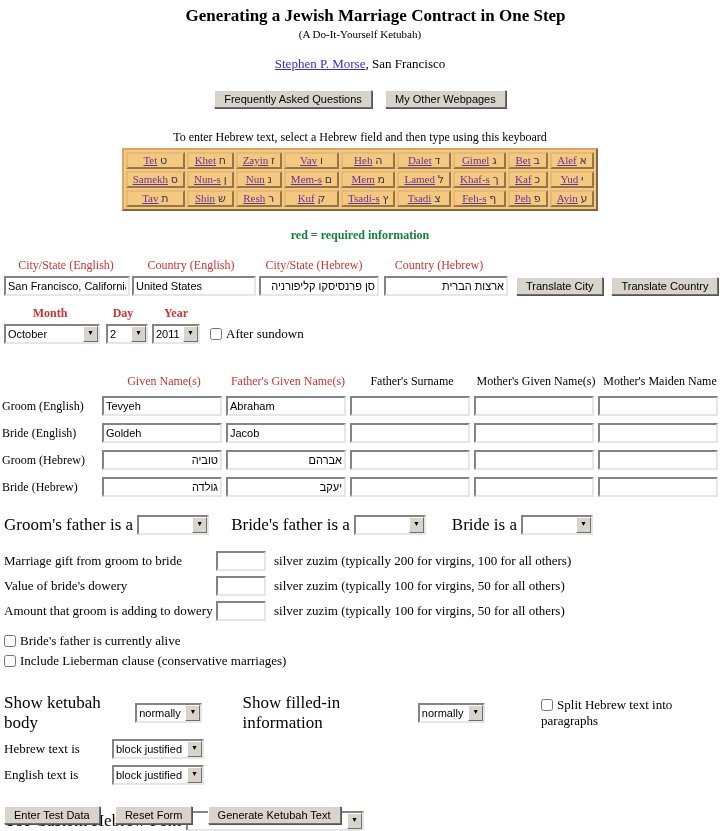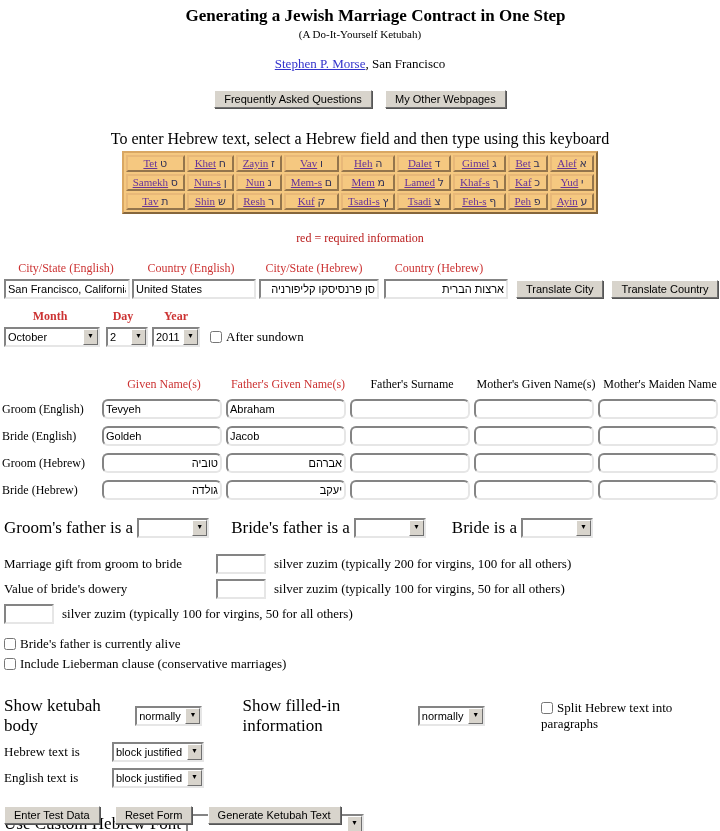--- a/index.html
+++ b/index.html
@@ -4,41 +4,41 @@
 <style>
   html,body{margin:0;padding:0;background:#fff;}
   body{width:720px;height:831px;position:relative;font-family:"Liberation Serif",serif;color:#000;font-size:13px;overflow:hidden;}
   .title{font-size:17px;font-weight:bold;margin:6px 0 2px;text-align:center;padding-left:31px;}
   .subtitle{font-size:11px;text-align:center;}
   .author{margin-top:16px;font-size:13px;text-align:center;}
   a.blue{color:#3333cc;text-decoration:underline;}
   .btn{font-family:"Liberation Sans",sans-serif;font-size:11px;background:#d8d4cc;border:1px solid;border-color:#ffffff #6f6f6f #6f6f6f #ffffff;box-shadow:1px 1px 0 #555;padding:2px 9px;cursor:pointer;color:#000;}
   .btnrow{margin-top:18px;text-align:center;}
   .btnrow .btn{margin:0 5px;}
-  .kb-instr{margin-top:22px;text-align:center;font-size:16px;}
+  .kb-instr{margin-top:22px;text-align:center;font-size:12px;}
   table.kb{margin:3px auto 0;border-collapse:separate;border-spacing:2px;background:#f5c880;border:2px outset #d9a763;}
   table.kb td{border:2px outset #e8b878;padding:0 5px;font-size:11px;text-align:center;white-space:nowrap;}
   .kb a{color:#663399;text-decoration:underline;font-size:11px;}
   .kb .letter{color:#333355;font-family:"DejaVu Sans",sans-serif;font-size:11px;}
-  .rednote{margin-top:17px;text-align:center;font-size:12px;color:#b91c1c;}
+  .rednote{margin-top:17px;text-align:center;font-size:12px;color:#15803d;font-weight:bold;}
   .row{display:flex;align-items:center;margin-left:4px;}
   .loc-labels{margin-top:15px;}
   .loc-labels span{color:#cc3333;font-size:12px;text-align:center;display:inline-block;}
   .fld{background:#fff;border:2px solid;border-color:#848484 #e6e6e6 #e6e6e6 #848484;font-family:"Liberation Sans",sans-serif;font-size:11px;height:14px;padding:1px 2px;}
   .rtl{text-align:right;direction:rtl;}
   .selwrap{position:relative;display:inline-block;}
   .selwrap select{appearance:none;-webkit-appearance:none;background:#fff;border:2px solid;border-color:#848484 #e6e6e6 #e6e6e6 #848484;font-family:"Liberation Sans",sans-serif;font-size:11px;height:20px;padding:0 16px 0 2px;width:100%;}
   .selwrap::after{content:"▼";font-size:7px;line-height:12px;text-align:center;position:absolute;right:2px;top:2px;width:13px;height:14px;background:#d8d4cc;border:1px solid;border-color:#fff #6f6f6f #6f6f6f #fff;pointer-events:none;color:#000;}
   .datelbls span{color:#cc3333;font-size:12px;font-weight:bold;display:inline-block;text-align:center;}
   input[type=checkbox]{width:12px;height:12px;margin:0 4px 0 0;vertical-align:-2px;}
   .names{display:grid;grid-template-columns:100px repeat(5,124px);row-gap:7px;margin-left:2px;margin-top:30px;align-items:center;}
   .names .hdr{font-size:12px;text-align:center;}
   .names .hdr.req{color:#cc3333;}
   .names .rowlbl{font-size:12px;}
-  .names input{width:112px;border-radius:6px;}
+  .names input{width:112px;}
   .lbl{font-size:17px;}
   .statusrow{margin-top:18px;}
   .statusrow .selwrap{width:72px;margin-left:4px;}
   .zuzim{margin-top:16px;}
   .zuzim .row{margin-bottom:5px;}
   .zuzim .zlbl{display:inline-block;width:212px;}
   .zuzim input{width:42px;}
   .zuzim .znote{margin-left:8px;}
   .checks{margin-top:12px;}
   .checks .row{margin-bottom:4px;}
@@ -185,20 +185,21 @@
     <span class="zlbl">Marriage gift from groom to bride</span>
     <input type="text" class="fld" value="" style="">
     <span class="znote">silver zuzim (typically 200 for virgins, 100 for all others)</span>
   </div>
   <div class="row">
     <span class="zlbl">Value of bride's dowery</span>
     <input type="text" class="fld" value="" style="">
     <span class="znote">silver zuzim (typically 100 for virgins, 50 for all others)</span>
   </div>
   <div class="row">
+    <span class="zlbl">Amount that groom is adding to dowery</span>
     <input type="text" class="fld" value="" style="">
     <span class="znote">silver zuzim (typically 100 for virgins, 50 for all others)</span>
   </div>
 </div>
 
 <div class="checks">
   <div class="row">
     <label><input type="checkbox" style=""><span>Bride's father is currently alive</span></label>
   </div>
   <div class="row">

